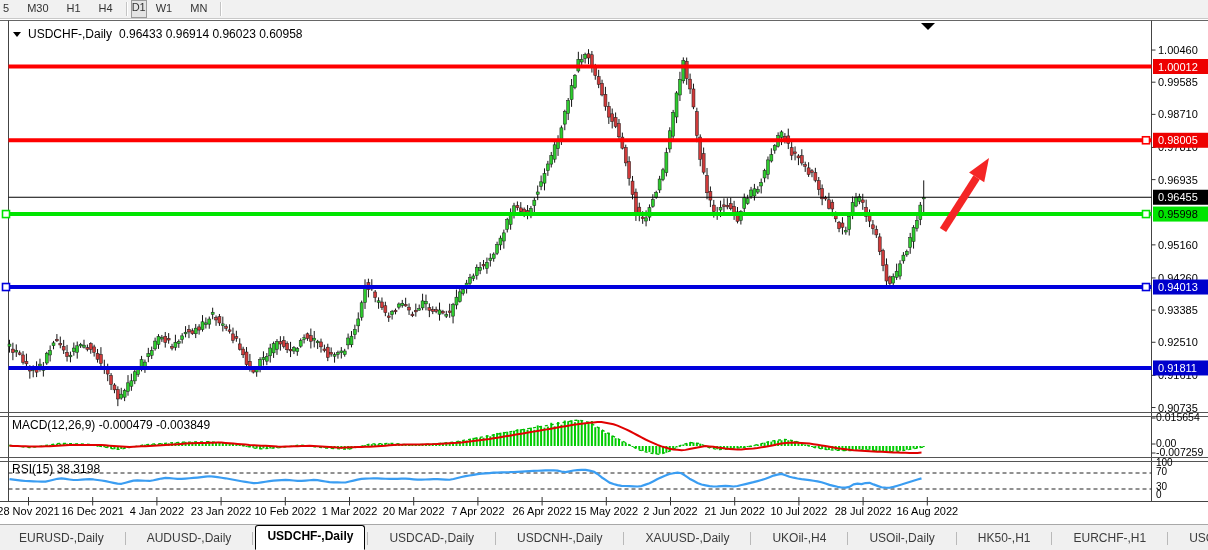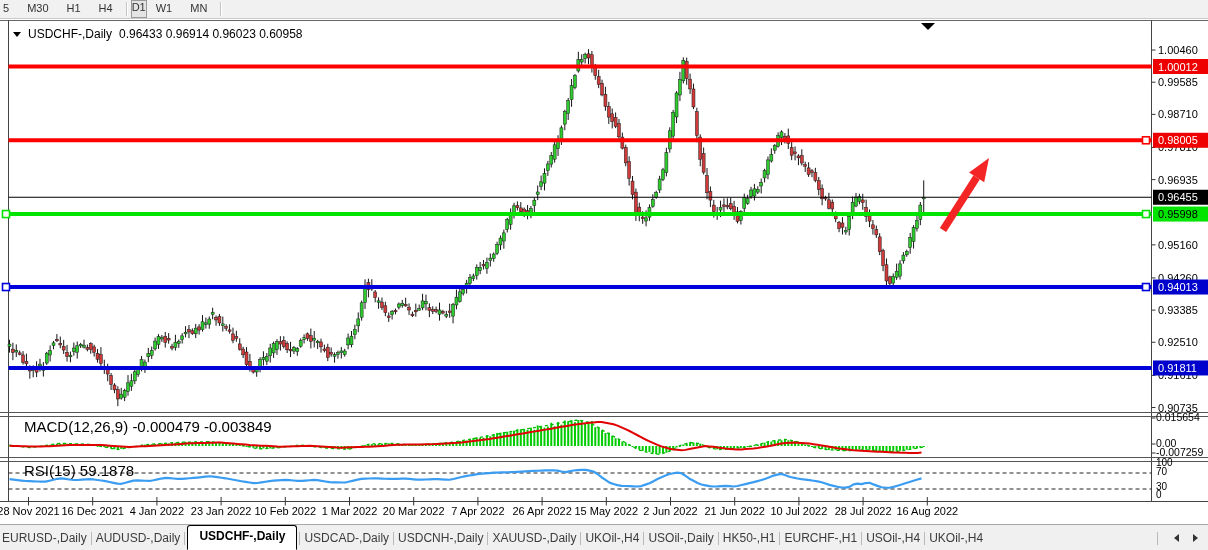--- a/index.html
+++ b/index.html
@@ -9,25 +9,25 @@
   
   .toolbar{position:absolute;left:0;top:0;width:1208px;height:18px;background:#f1f1f1;
            border-bottom:1px solid #c9c9c9;display:flex;align-items:center;font-size:11px;color:#333;z-index:5;}
   .tf-btn{height:16px;line-height:15px;padding:0 9px;cursor:default;}
   .tf-btn.first{margin-left:-6px;}
   .tf-btn.active{background:#e4e4e4;border:1px solid #9a9a9a;line-height:13px;padding:0 0;}
   .tf-sep{width:1px;height:14px;background:#c4c4c4;margin:0 4px;box-shadow:1px 0 0 #ffffff;}
   
   .chart-title{position:absolute;left:13px;top:27px;font-size:12px;color:#000;z-index:4;display:flex;align-items:center;gap:7px;}
   .dd-icon{width:0;height:0;border-left:4px solid transparent;border-right:4px solid transparent;border-top:5px solid #000;display:inline-block;}
-  .ind-label{position:absolute;font-size:15px;color:#000;z-index:4;margin-left:12px;}
+  .ind-label{position:absolute;font-size:12px;color:#000;z-index:4;}
   
   .tabbar{position:absolute;left:0;top:524px;width:1208px;height:26px;background:#f0f0f0;
           border-top:1px solid #a8a8a8;display:flex;align-items:center;font-size:12px;color:#3c3c3c;z-index:5;}
-  .tab{padding:4px 2px 5px;white-space:nowrap;cursor:default;}
+  .tab{padding:4px 19px 5px;white-space:nowrap;cursor:default;}
   .tab.active{background:#fff;border:1px solid #000;border-bottom:1px solid #fff;font-weight:bold;
               border-radius:3px 3px 0 0;padding:3px 11px 6px;margin-top:-2px;color:#000;}
   .tabsep{width:1px;height:13px;background:#b9b9b9;margin:0 2px;flex:none;}
   .tab-scrolls{margin-left:auto;display:flex;align-items:center;gap:14px;padding-right:10px;}
   .arr-l{width:0;height:0;border-top:4px solid transparent;border-bottom:4px solid transparent;border-right:5px solid #333;}
   .arr-r{width:0;height:0;border-top:4px solid transparent;border-bottom:4px solid transparent;border-left:5px solid #333;}
 </style>
 </head>
 <body>
 
@@ -999,21 +999,21 @@
     <span>0.96433 0.96914 0.96023 0.60958</span>
   </div>
 
   <div class="ind-label" style="left:12px;top:418px;">
     <span>MACD(12,26,9)</span>
     <span>-0.000479 -0.003849</span>
   </div>
 
   <div class="ind-label" style="left:12px;top:462px;">
     <span>RSI(15)</span>
-    <span>59.1878</span>
+    <span>38.3198</span>
   </div>
 
   <div class="tabbar" id="tabbar">
       <div class="tab">EURUSD-,Daily</div>
       <div class="tabsep"></div>
       <div class="tab">AUDUSD-,Daily</div>
       <div class="tabsep"></div>
       <div class="tab active">USDCHF-,Daily</div>
       <div class="tabsep"></div>
       <div class="tab">USDCAD-,Daily</div>

